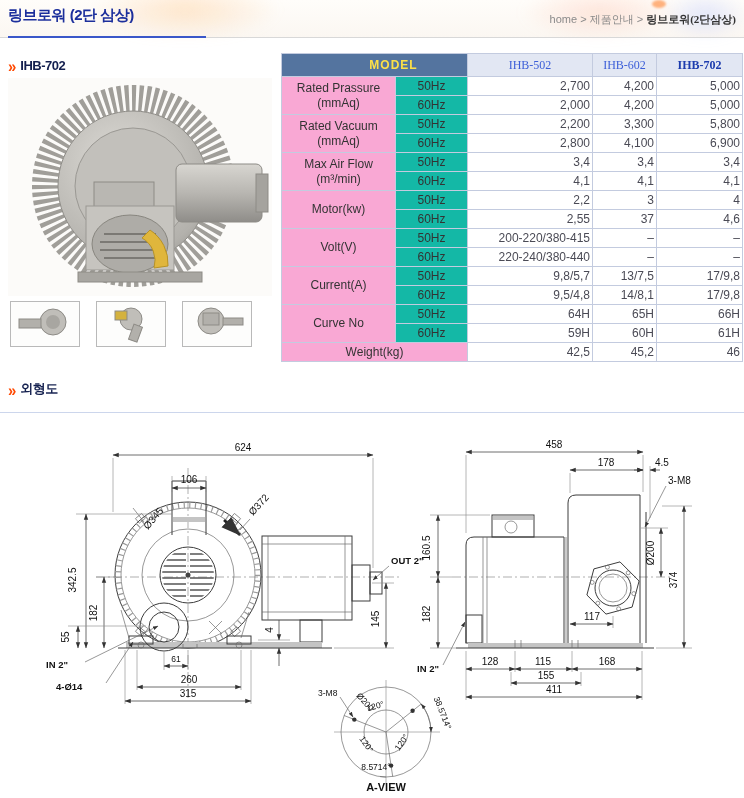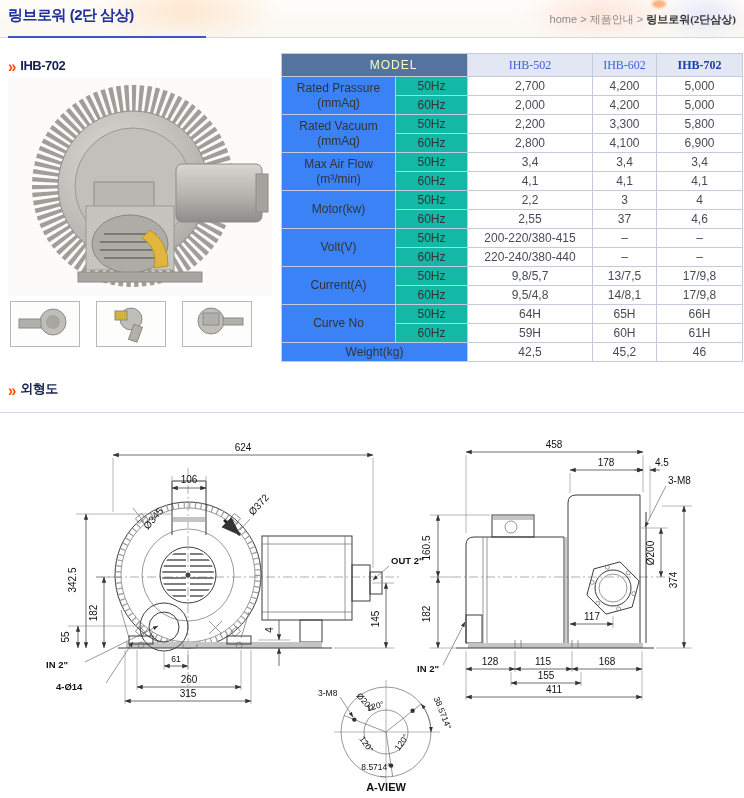--- a/index.html
+++ b/index.html
@@ -31,26 +31,26 @@
   
   #photo{position:absolute;left:8px;top:78px;width:264px;height:218px;}
   .thumb{position:absolute;top:301px;width:70px;height:46px;border:1px solid #b9b9b9;background:#fdfdfc;
          display:flex;align-items:center;justify-content:center;box-sizing:border-box;}
   #thumb1{left:10px;} #thumb2{left:96px;} #thumb3{left:182px;}
 
   
   #spec{position:absolute;left:281px;top:53px;border-collapse:collapse;table-layout:fixed;}
   #spec td{border:1px solid #c3cbdf;height:18px;padding:0 2px;text-align:center;
            font-size:12px;color:#4a4a55;overflow:hidden;white-space:nowrap;}
-  #spec .th-model{background:#54749f;color:#fef9c3;font-weight:normal;height:22px;font-size:12px;letter-spacing:1px;padding-left:40px;}
+  #spec .th-model{background:#54749f;color:#fde047;font-weight:bold;height:22px;font-size:12px;letter-spacing:1px;padding-left:40px;}
   #spec .th-col{background:#e2e7f3;color:#3c5ed8;height:22px;font-family:Liberation Serif, serif;}
   #spec .th-bold{color:#1d3cae;font-weight:bold;}
-  #spec .lbl{background:#3b82f6;color:#333;white-space:pre-line;line-height:1.25;}
+  #spec .lbl{background:#f9a8d4;color:#333;white-space:pre-line;line-height:1.25;}
   #spec .hz{background:#14b8a6;color:#333;}
-  #spec .val{background:#fff;}
+  #spec .val{background:#fff;text-align:right;}
 
   
   #draw{position:absolute;left:0;top:415px;}
   .ln{stroke:#3c3c3c;stroke-width:1;fill:none;}
   .thin{stroke:#6b6b6b;stroke-width:.7;fill:none;}
   .ext{stroke:#8f8f8f;stroke-width:.65;fill:none;}
   .dim{stroke:#4a4a4a;stroke-width:.8;fill:none;}
   .cl{stroke:#7a7a7a;stroke-width:.6;fill:none;stroke-dasharray:9 3 2 3;}
   .grayfill{fill:#c4c4c4;stroke:none;}
   .dt{font:10px "Liberation Sans",sans-serif;fill:#111;}

